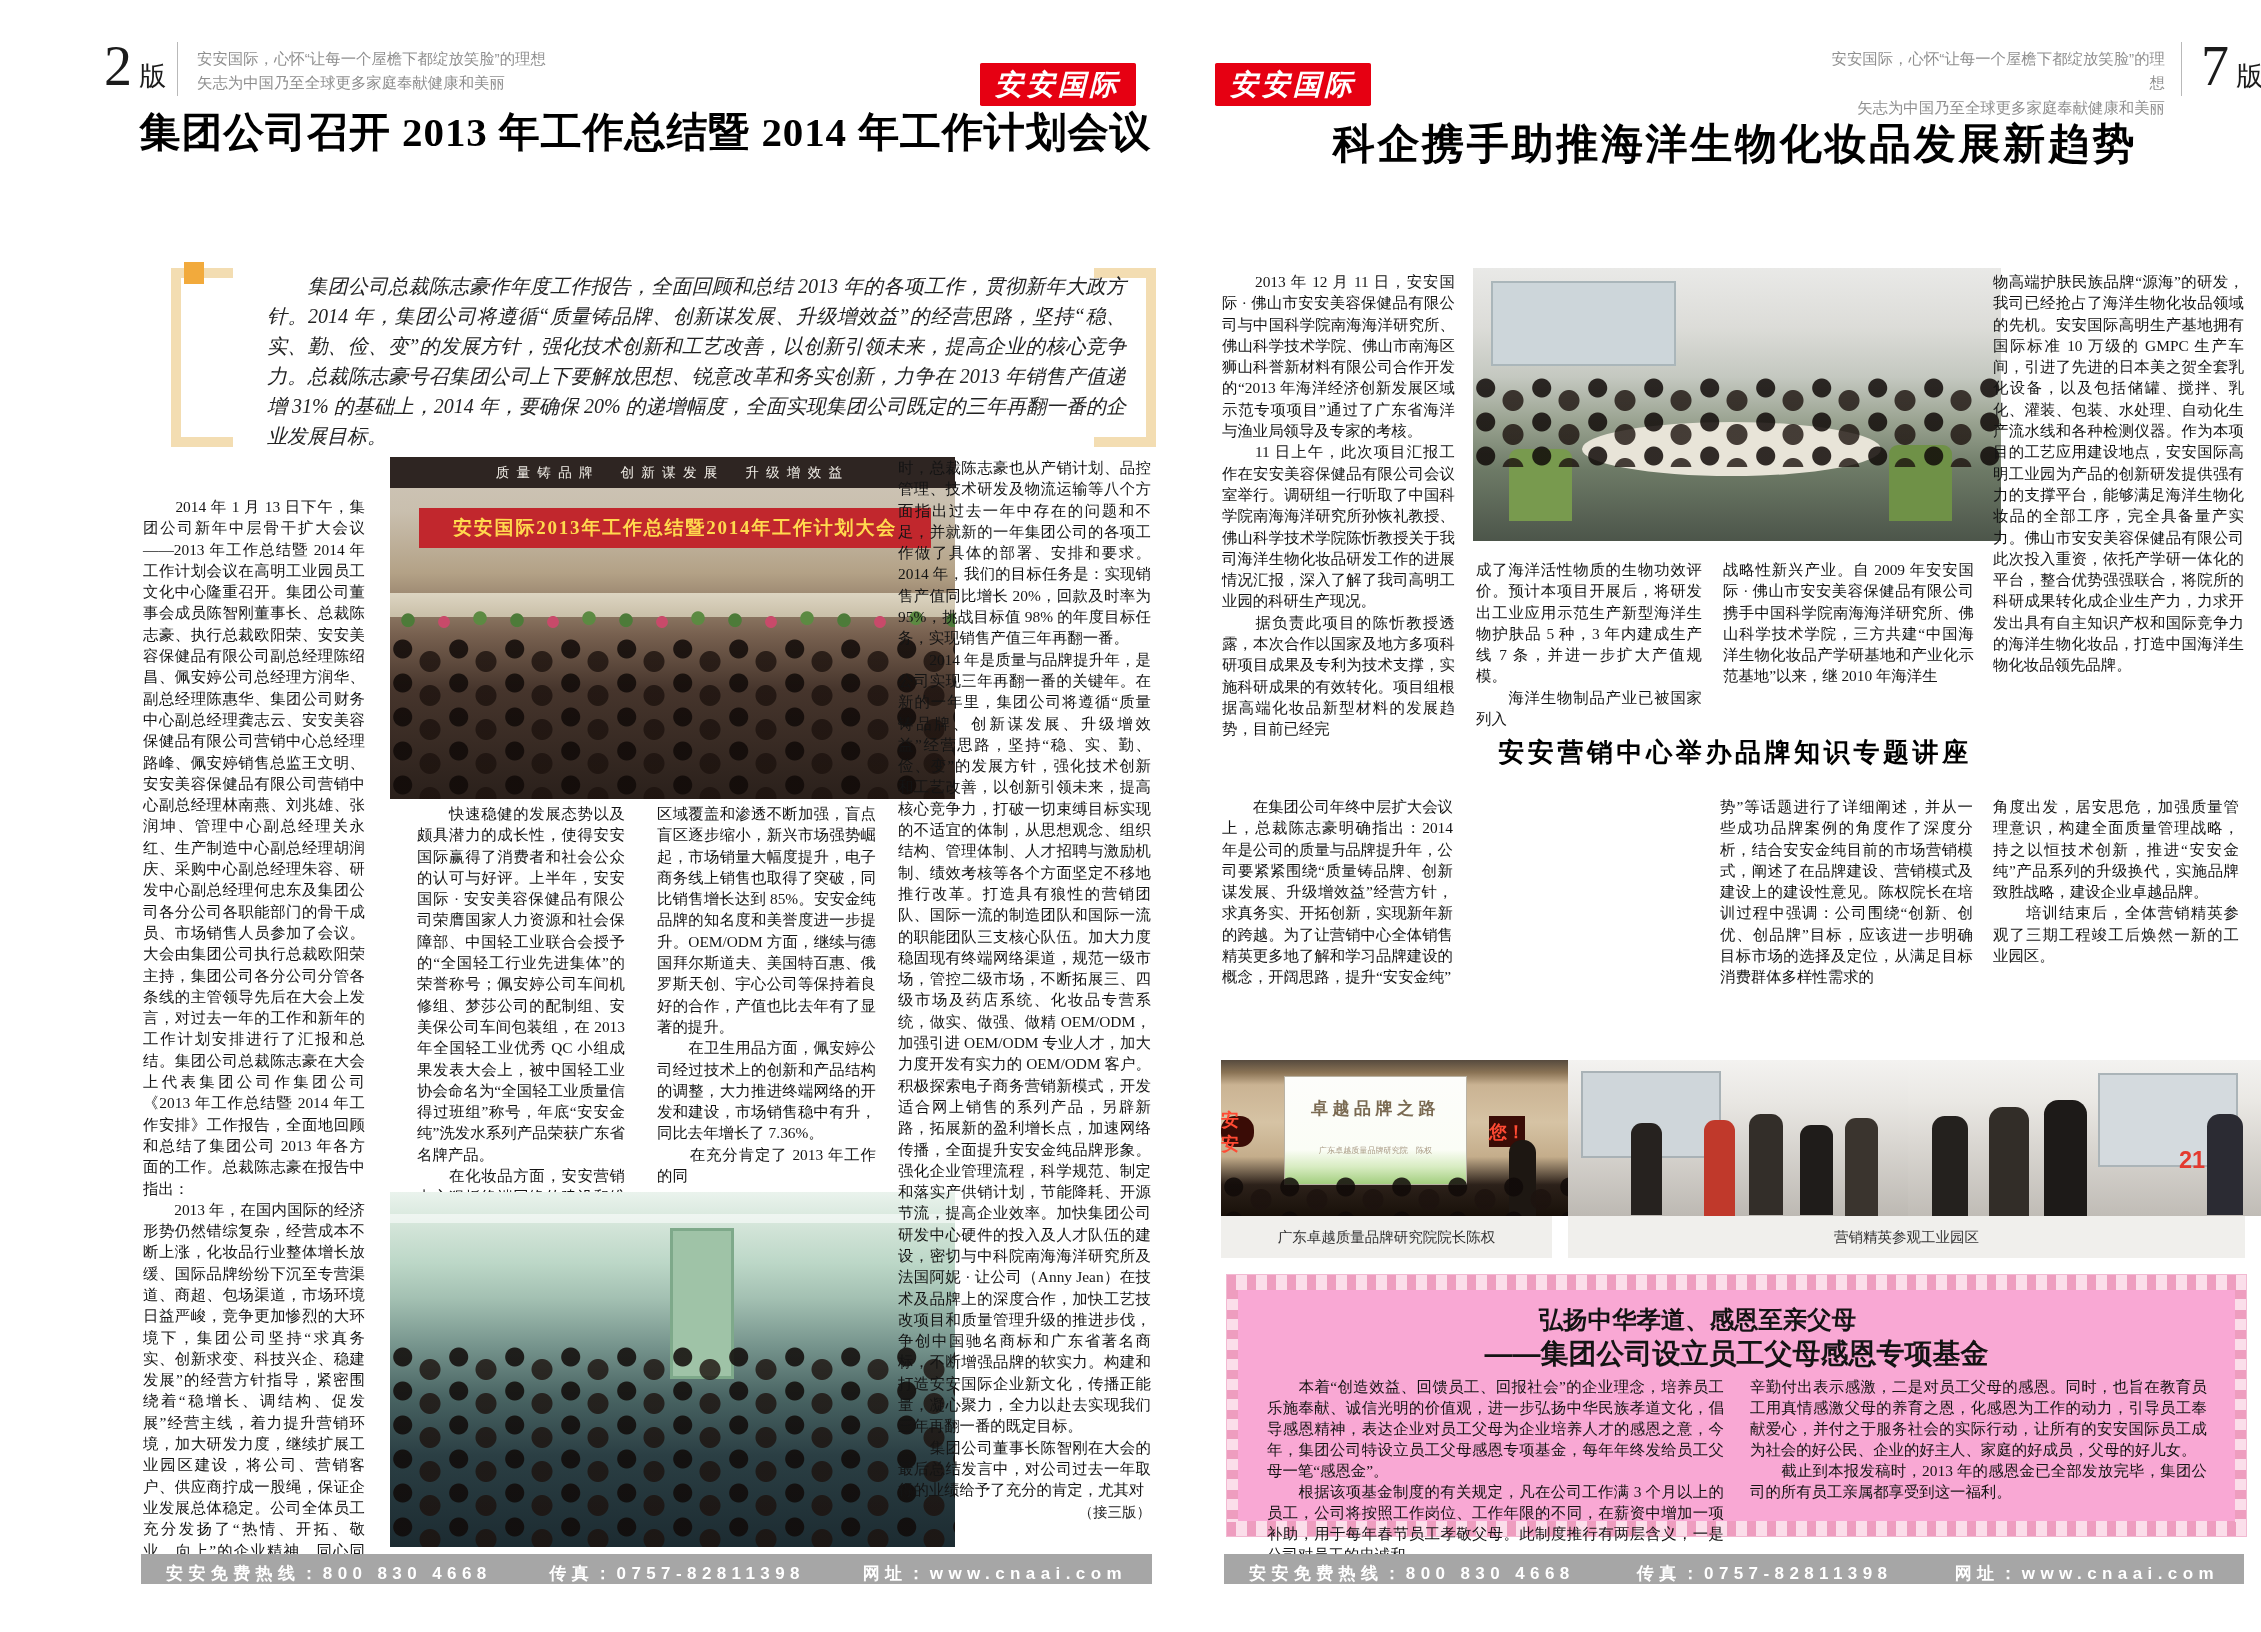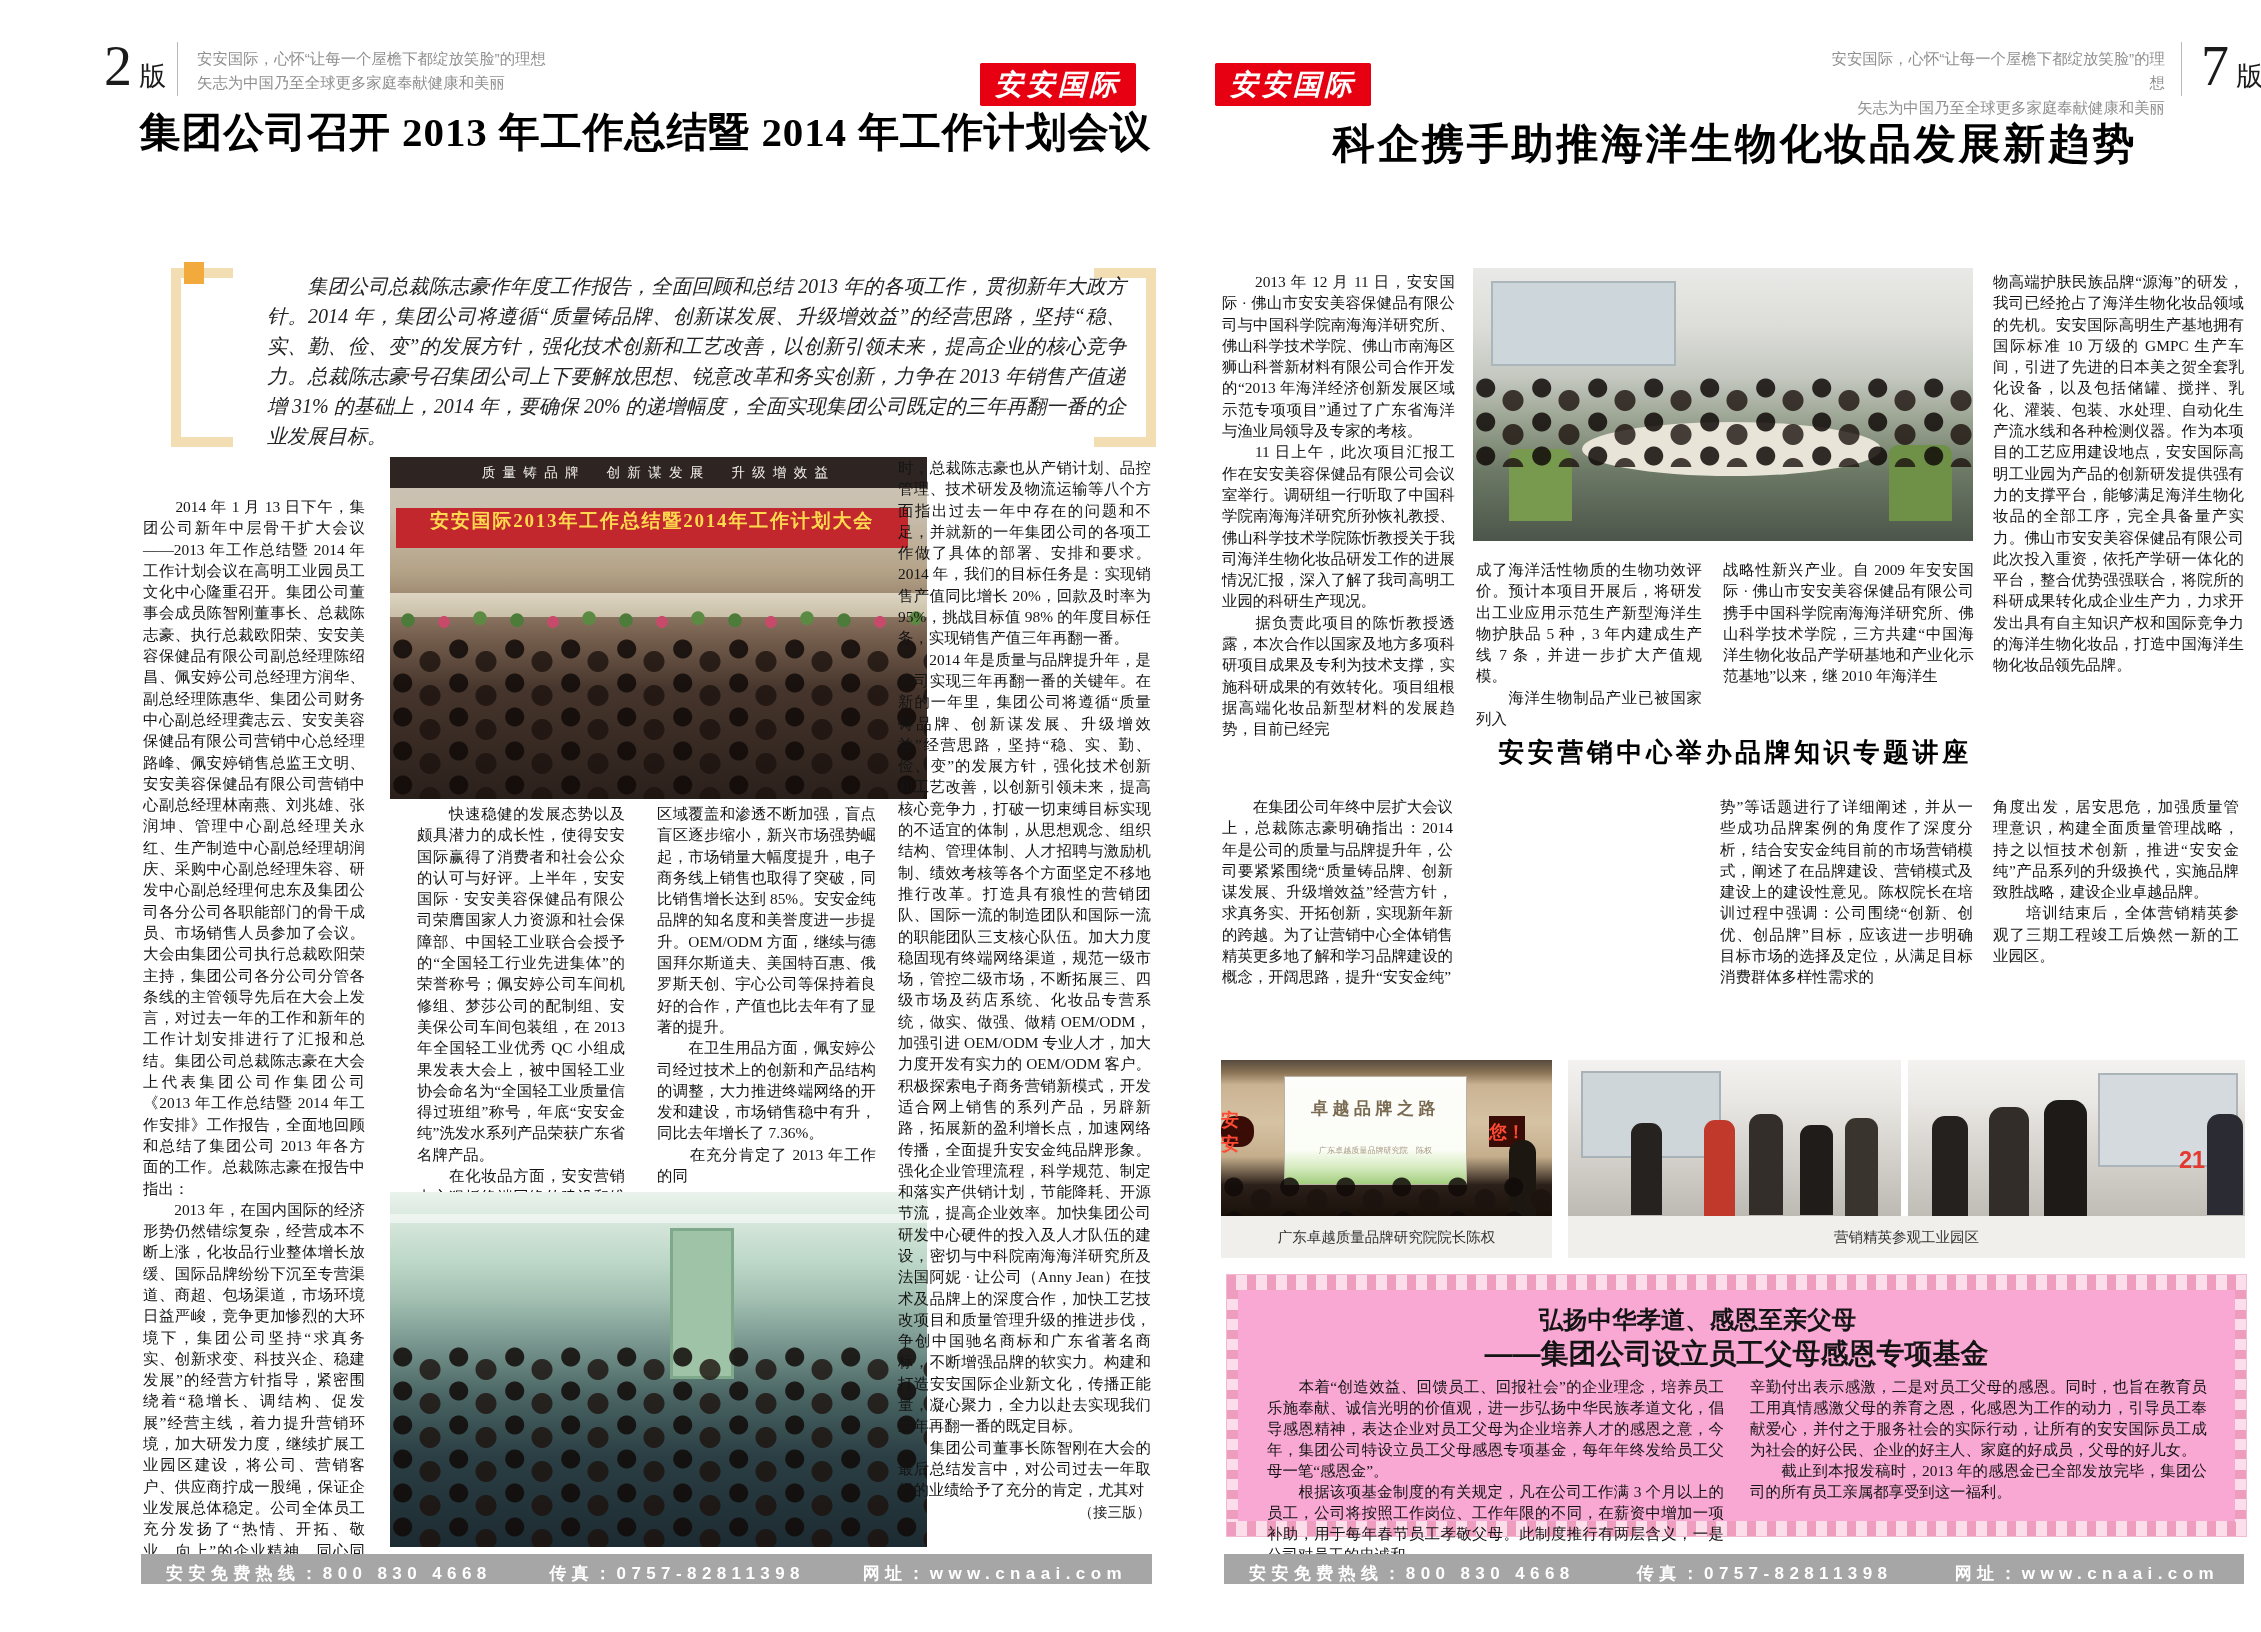--- a/index.html
+++ b/index.html
@@ -16,21 +16,21 @@
   
   .headline{font-weight:700;color:#000;text-align:center;letter-spacing:0.9px;}
   
   .bracket{border-color:#f3ddb2;border-style:solid;}
   .intro-sq{background:#f2aa3c;}
   .intro-text{font-size:20px;line-height:30px;font-style:italic;text-align:justify;color:#222;white-space:pre-line;}
   
   .bodycol{font-size:15.4px;line-height:21.3px;text-align:justify;white-space:pre-line;color:#141414;}
   .cont-mark{font-size:14.5px;color:#222;text-align:right;}
   
-  .photo{overflow:hidden;}
+  .photo{overflow:hidden;padding-left:28px;}
   .heads{background-image:radial-gradient(circle 10px at 12.7px 11px,rgba(16,10,8,.85) 9px,rgba(0,0,0,0) 10px),
                           radial-gradient(circle 11.8px at 40px 23.5px,rgba(28,18,14,.8) 10px,rgba(0,0,0,0) 11px);
          background-size:56px 34px;}
   .caption-bar{background:#f0efec;display:flex;align-items:center;justify-content:center;
                font-size:14.5px;color:#333;}
   
   .footer{background:#a6a6a6;color:#fff;display:flex;align-items:center;justify-content:space-between;
           padding:0 25px;box-sizing:border-box;font-family:"Liberation Sans","DejaVu Sans",sans-serif;
           font-weight:700;font-size:17px;letter-spacing:5.4px;}
   
@@ -65,21 +65,21 @@
     <div class="abs intro-sq" style="left:145px;top:262px;width:20px;height:22px;"></div>
     <div class="abs intro-text" style="left:228px;top:271px;width:859px;">　　集团公司总裁陈志豪作年度工作报告，全面回顾和总结 2013 年的各项工作，贯彻新年大政方针。2014 年，集团公司将遵循“质量铸品牌、创新谋发展、升级增效益”的经营思路，坚持“稳、实、勤、俭、变”的发展方针，强化技术创新和工艺改善，以创新引领未来，提高企业的核心竞争力。总裁陈志豪号召集团公司上下要解放思想、锐意改革和务实创新，力争在 2013 年销售产值递增 31% 的基础上，2014 年，要确保 20% 的递增幅度，全面实现集团公司既定的三年再翻一番的企业发展目标。</div>
 
     <div class="abs bodycol" style="left:104px;top:496px;width:222px;height:1054px;">　　2014 年 1 月 13 日下午，集团公司新年中层骨干扩大会议——2013 年工作总结暨 2014 年工作计划会议在高明工业园员工文化中心隆重召开。集团公司董事会成员陈智刚董事长、总裁陈志豪、执行总裁欧阳荣、安安美容保健品有限公司副总经理陈绍昌、佩安婷公司总经理方润华、副总经理陈惠华、集团公司财务中心副总经理龚志云、安安美容保健品有限公司营销中心总经理路峰、佩安婷销售总监王文明、安安美容保健品有限公司营销中心副总经理林南燕、刘兆雄、张润坤、管理中心副总经理关永红、生产制造中心副总经理胡润庆、采购中心副总经理朱容、研发中心副总经理何忠东及集团公司各分公司各职能部门的骨干成员、市场销售人员参加了会议。大会由集团公司执行总裁欧阳荣主持，集团公司各分公司分管各条线的主管领导先后在大会上发言，对过去一年的工作和新年的工作计划安排进行了汇报和总结。集团公司总裁陈志豪在大会上代表集团公司作集团公司《2013 年工作总结暨 2014 年工作安排》工作报告，全面地回顾和总结了集团公司 2013 年各方面的工作。总裁陈志豪在报告中指出：
 　　2013 年，在国内国际的经济形势仍然错综复杂，经营成本不断上涨，化妆品行业整体增长放缓、国际品牌纷纷下沉至专营渠道、商超、包场渠道，市场环境日益严峻，竞争更加惨烈的大环境下，集团公司坚持“求真务实、创新求变、科技兴企、稳建发展”的经营方针指导，紧密围绕着“稳增长、调结构、促发展”经营主线，着力提升营销环境，加大研发力度，继续扩展工业园区建设，将公司、营销客户、供应商拧成一股绳，保证企业发展总体稳定。公司全体员工充分发扬了“热情、开拓、敬业、向上”的企业精神，同心同德、真抓实干，再次刷新年度销售业绩，取得了比去年递增 31% 的骄人业绩，提前超额完成了年度销售任务。</div>
 
     <div class="abs photo" style="left:351px;top:457px;width:537px;height:342px;background:linear-gradient(180deg,#cfc6b9 0%,#c9bfae 16%,#b3a186 34%,#77604f 52%,#46352c 68%,#2a201b 100%);">
       <div class="abs" style="left:0;top:0;width:100%;height:31px;background:#2e2522;color:#f2efe8;display:flex;align-items:center;justify-content:center;font-size:13.6px;letter-spacing:7.2px;">
         <span>质量铸品牌　创新谋发展　升级增效益</span>
       </div>
-      <div class="abs" style="left:6px;top:51px;width:512px;height:40px;background:#c1272d;color:#ffd94e;display:flex;align-items:flex-start;justify-content:center;font-size:19px;font-weight:700;letter-spacing:1.8px;">
+      <div class="abs" style="left:29px;top:51px;width:512px;height:40px;background:#c1272d;color:#ffd94e;display:flex;align-items:center;justify-content:center;font-size:19px;font-weight:700;letter-spacing:1.8px;">
         <span>安安国际2013年工作总结暨2014年工作计划大会</span>
       </div>
       <div class="abs" style="left:0;top:136px;width:100%;height:23.5px;background:linear-gradient(180deg,#ddd5c2,#c9bfa8);"></div>
       <div class="abs" style="left:0;top:152px;width:100%;height:23.5px;background-image:radial-gradient(circle 7.2px at 18px 11px,#4d7b39 6.3px,transparent 7.2px),radial-gradient(circle 6.3px at 54px 12.7px,#c84a6a 5.4px,transparent 6.3px),radial-gradient(circle 7.2px at 90px 9px,#5c8a42 6.3px,transparent 7.2px);background-size:109px 23.5px;"></div>
       <div class="abs heads" style="left:0;top:181px;width:100%;height:161px;"></div>
     </div>
 
     <div class="abs bodycol" style="left:378px;top:803px;width:208px;height:380px;">　　快速稳健的发展态势以及颇具潜力的成长性，使得安安国际赢得了消费者和社会公众的认可与好评。上半年，安安国际 · 安安美容保健品有限公司荣膺国家人力资源和社会保障部、中国轻工业联合会授予的“全国轻工行业先进集体”的荣誉称号；佩安婷公司车间机修组、梦莎公司的配制组、安美保公司车间包装组，在 2013 年全国轻工业优秀 QC 小组成果发表大会上，被中国轻工业协会命名为“全国轻工业质量信得过班组”称号，年底“安安金纯”洗发水系列产品荣获广东省名牌产品。
 　　在化妆品方面，安安营销中心狠抓终端网络的建设和维护，终端系统</div>
     <div class="abs bodycol" style="left:618px;top:803px;width:219px;height:380px;">区域覆盖和渗透不断加强，盲点盲区逐步缩小，新兴市场强势崛起，市场销量大幅度提升，电子商务线上销售也取得了突破，同比销售增长达到 85%。安安金纯品牌的知名度和美誉度进一步提升。OEM/ODM 方面，继续与德国拜尔斯道夫、美国特百惠、俄罗斯天创、宇心公司等保持着良好的合作，产值也比去年有了显著的提升。

